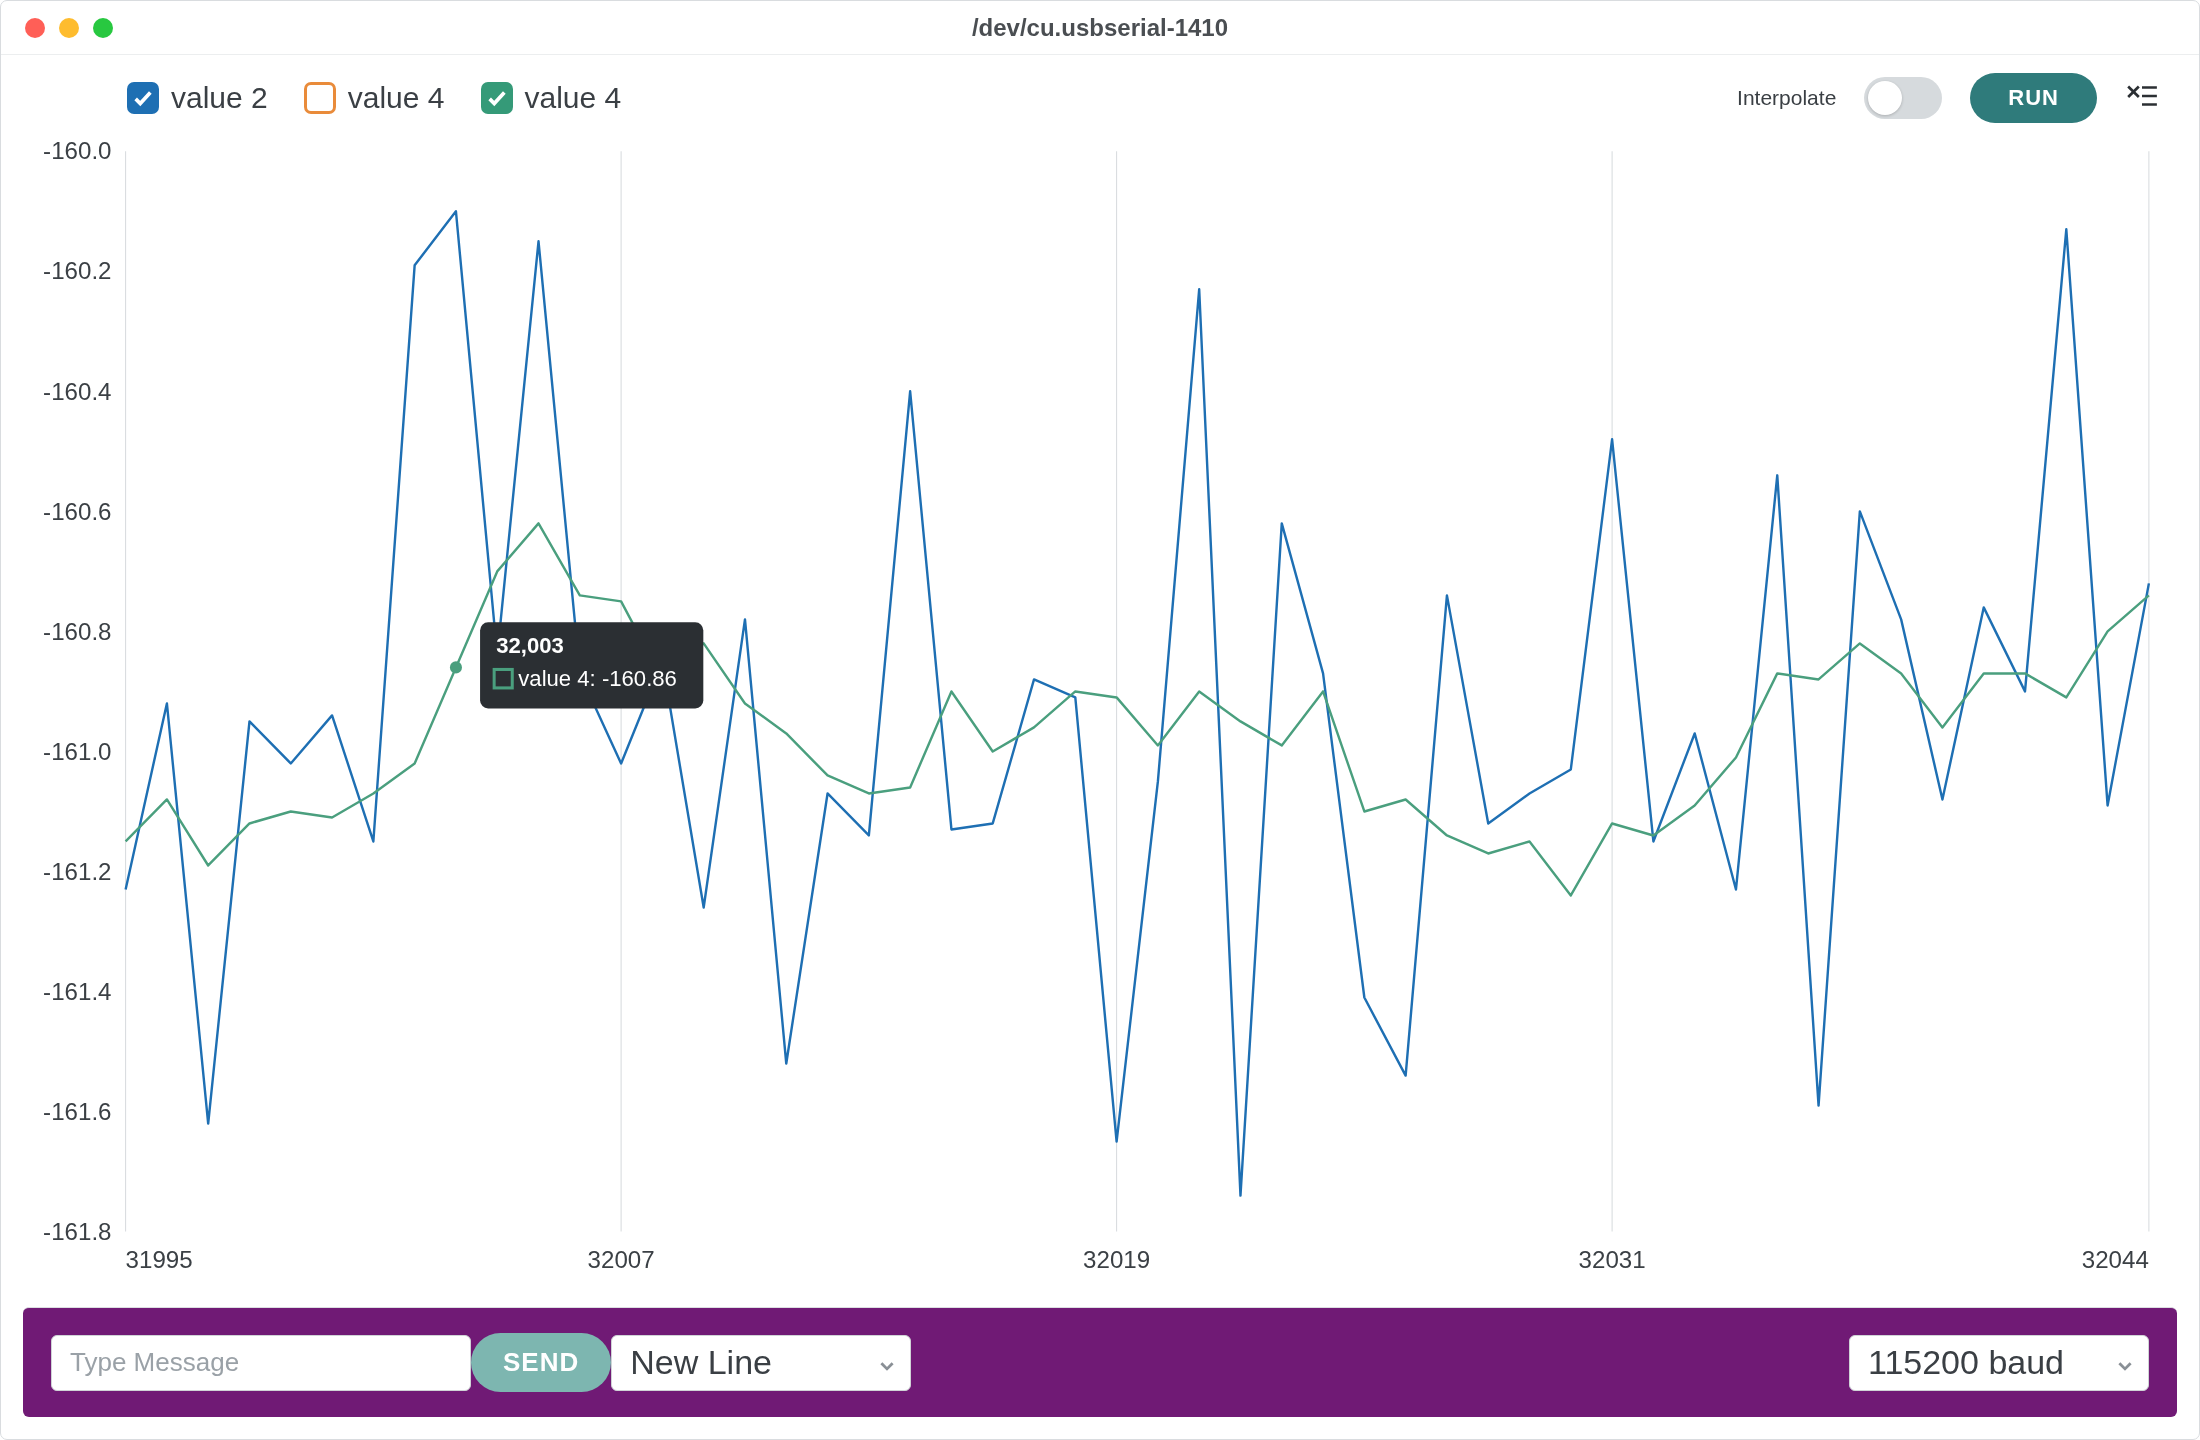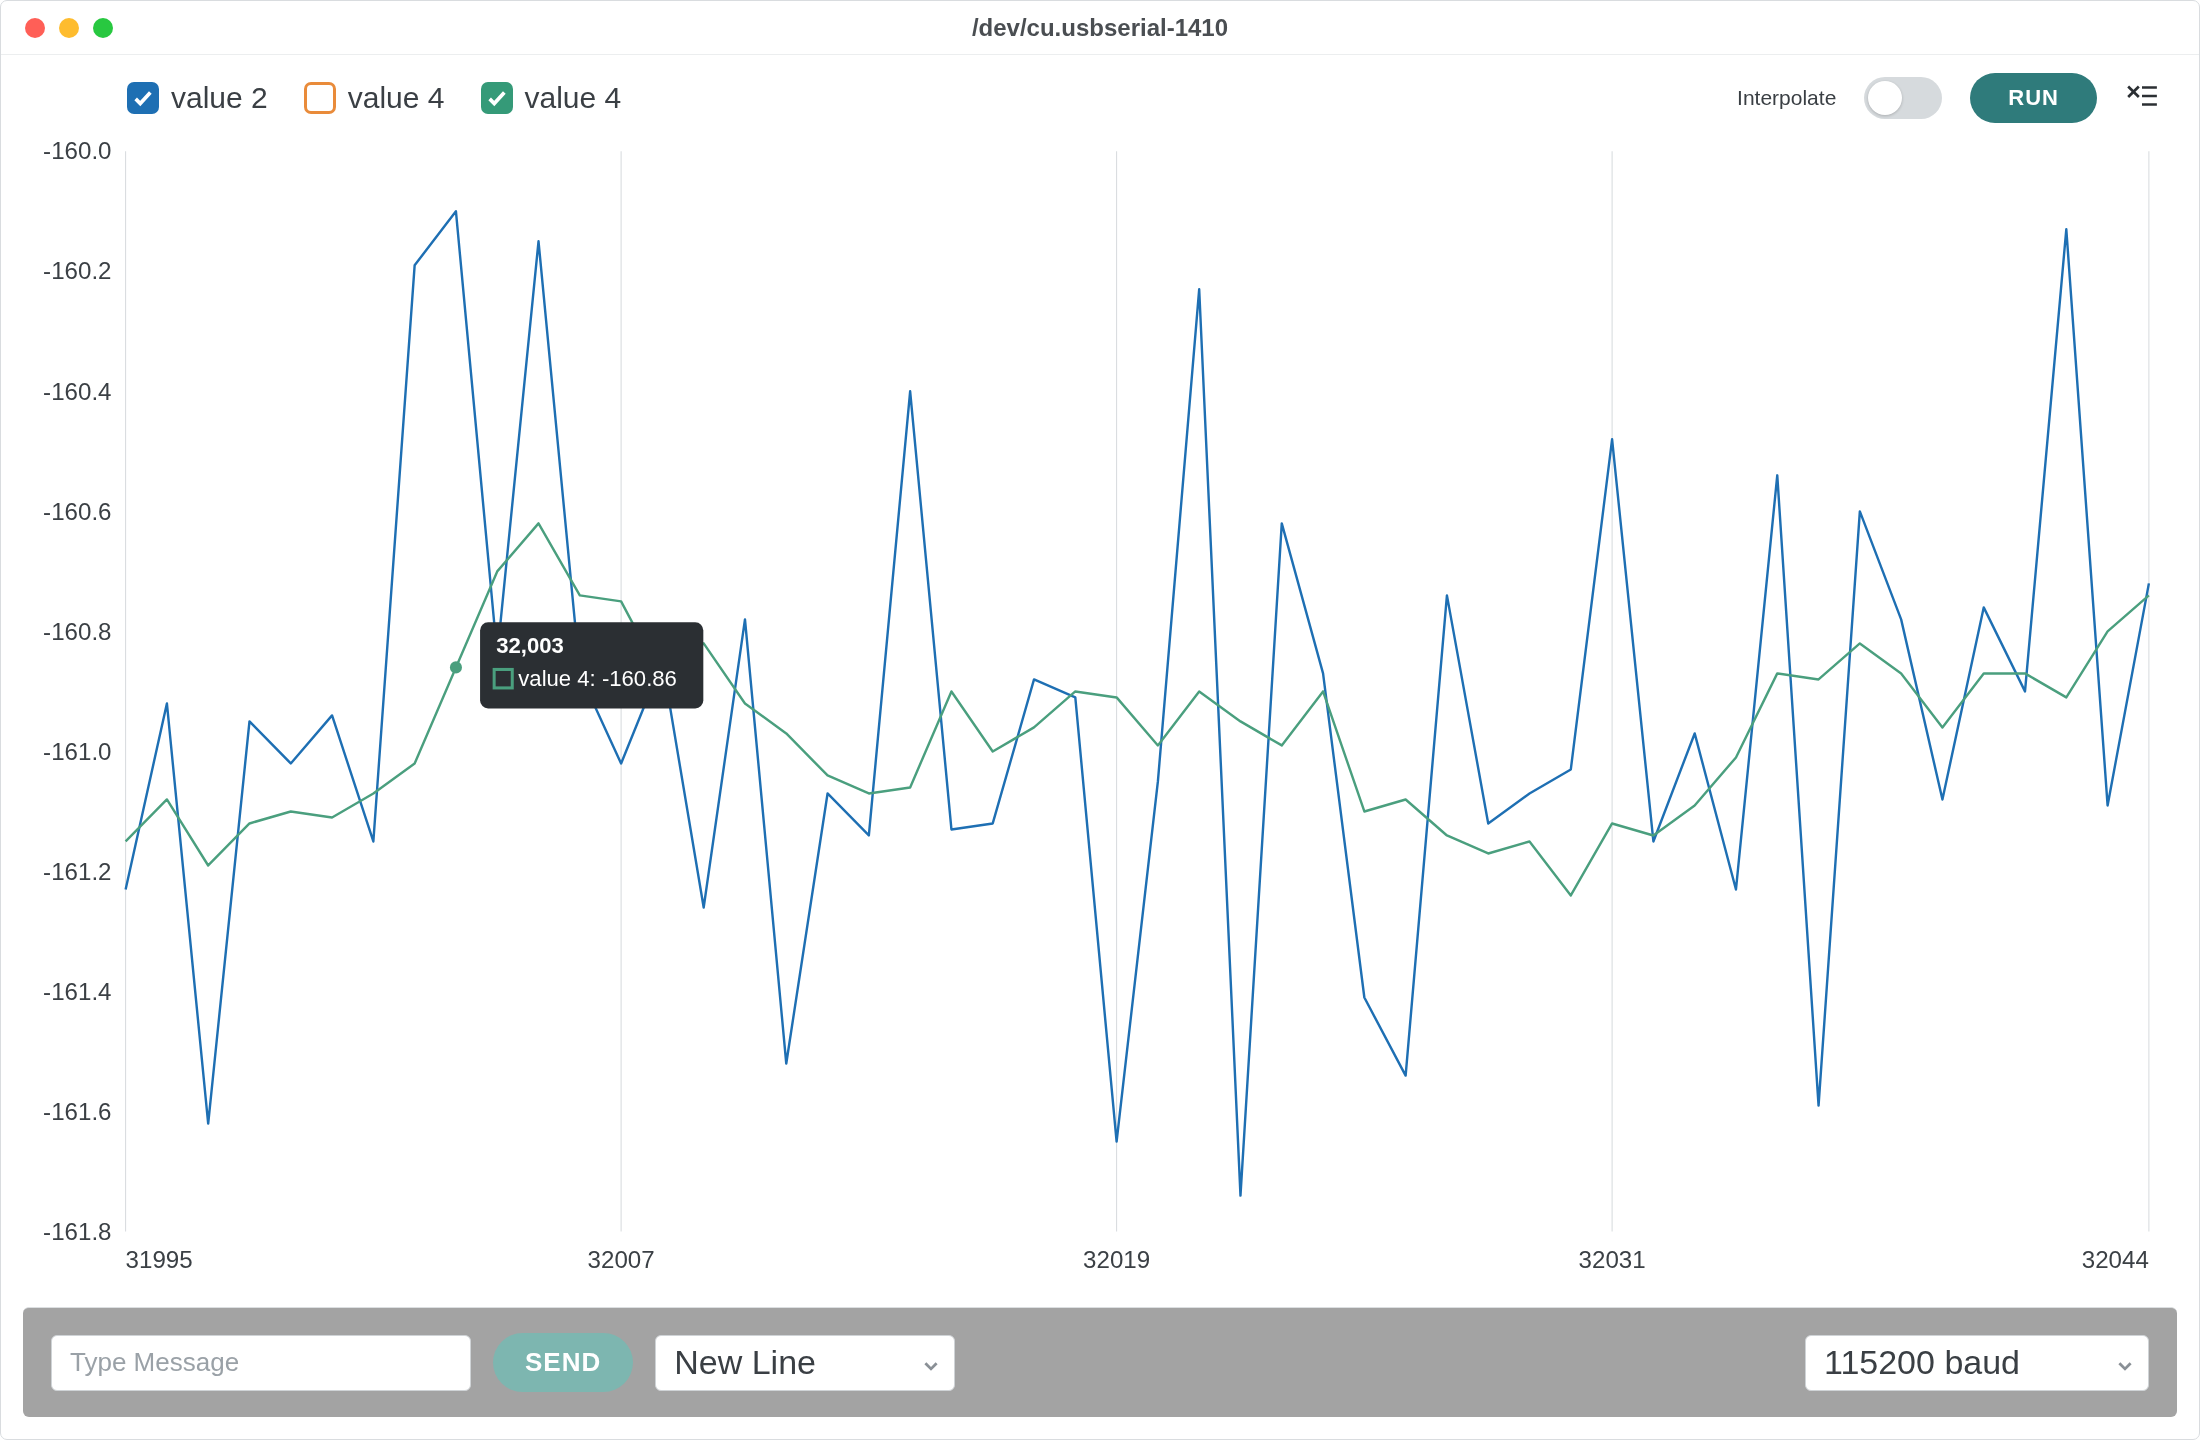--- a/index.html
+++ b/index.html
@@ -33,21 +33,21 @@
   .y-tick-label, .x-tick-label { font-size:24px; fill:#3b4045; }
   .gridline { stroke:#d6dadd; stroke-width:1; }
   .line-blue { stroke:#1e6fb3; stroke-width:2.4; fill:none; stroke-linejoin:round; }
   .line-green { stroke:#4a9f7e; stroke-width:2.4; fill:none; stroke-linejoin:round; }
   .tooltip-box { fill:#2b2f33; rx:8; }
   .tooltip-text { fill:#fff; font-size:22px; }
   .tooltip-bold { font-weight:700; }
   .tooltip-swatch { stroke:#4a9f7e; stroke-width:3; fill:none; }
   .tooltip-dot { fill:#4a9f7e; }
 
-  .bottombar { height:110px; background:#a3a3a3; border-top:1px solid #dcdfe1; display:flex; align-items:center; padding:0 28px; gap:22px; margin:0 22px 22px 22px; border-radius:6px;}
+  .bottombar { height:110px; background:#701a75; border-top:1px solid #dcdfe1; display:flex; align-items:center; padding:0 28px; margin:0 22px 22px 22px; border-radius:6px;}
   .msg-input { width:420px; height:56px; border:1px solid #cfd3d6; border-radius:6px; background:#fff; padding:0 18px; font-size:26px; color:#3a3f44; }
   .msg-input::placeholder { color:#9aa1a7; }
   .send-btn { background:#7db6b0; color:#fff; font-weight:700; font-size:26px; padding:14px 32px; border:none; border-radius:40px; letter-spacing:1px; cursor:pointer; }
   .select { height:56px; border:1px solid #cfd3d6; border-radius:6px; background:#fff; padding:0 44px 0 18px; font-size:34px; color:#3a3f44; display:flex; align-items:center; position:relative; cursor:pointer; }
   .select .caret { position:absolute; right:14px; top:50%; transform:translateY(-50%); }
   .select .caret svg { width:18px; height:18px; stroke:#8a9096; stroke-width:2.5; fill:none; }
   .flex-spacer { flex:1; }
 </style>
 </head>
 <body>
@@ -140,21 +140,21 @@
   <div class="bottombar">
     <input class="msg-input" placeholder="Type Message" style="">
     <button class="send-btn">SEND</button>
     <div class="select" style="width:300px">
       <span>New Line</span>
       <span class="caret"><svg viewBox="0 0 16 16">
             <polyline points="3,6 8,11 13,6"></polyline>
           </svg></span>
     </div>
     <div class="flex-spacer"></div>
-    <div class="select" style="width:344px">
+    <div class="select" style="width:300px">
       <span>115200 baud</span>
       <span class="caret"><svg viewBox="0 0 16 16">
             <polyline points="3,6 8,11 13,6"></polyline>
           </svg></span>
     </div>
   </div>
 
 </div>
 
 </body></html>

